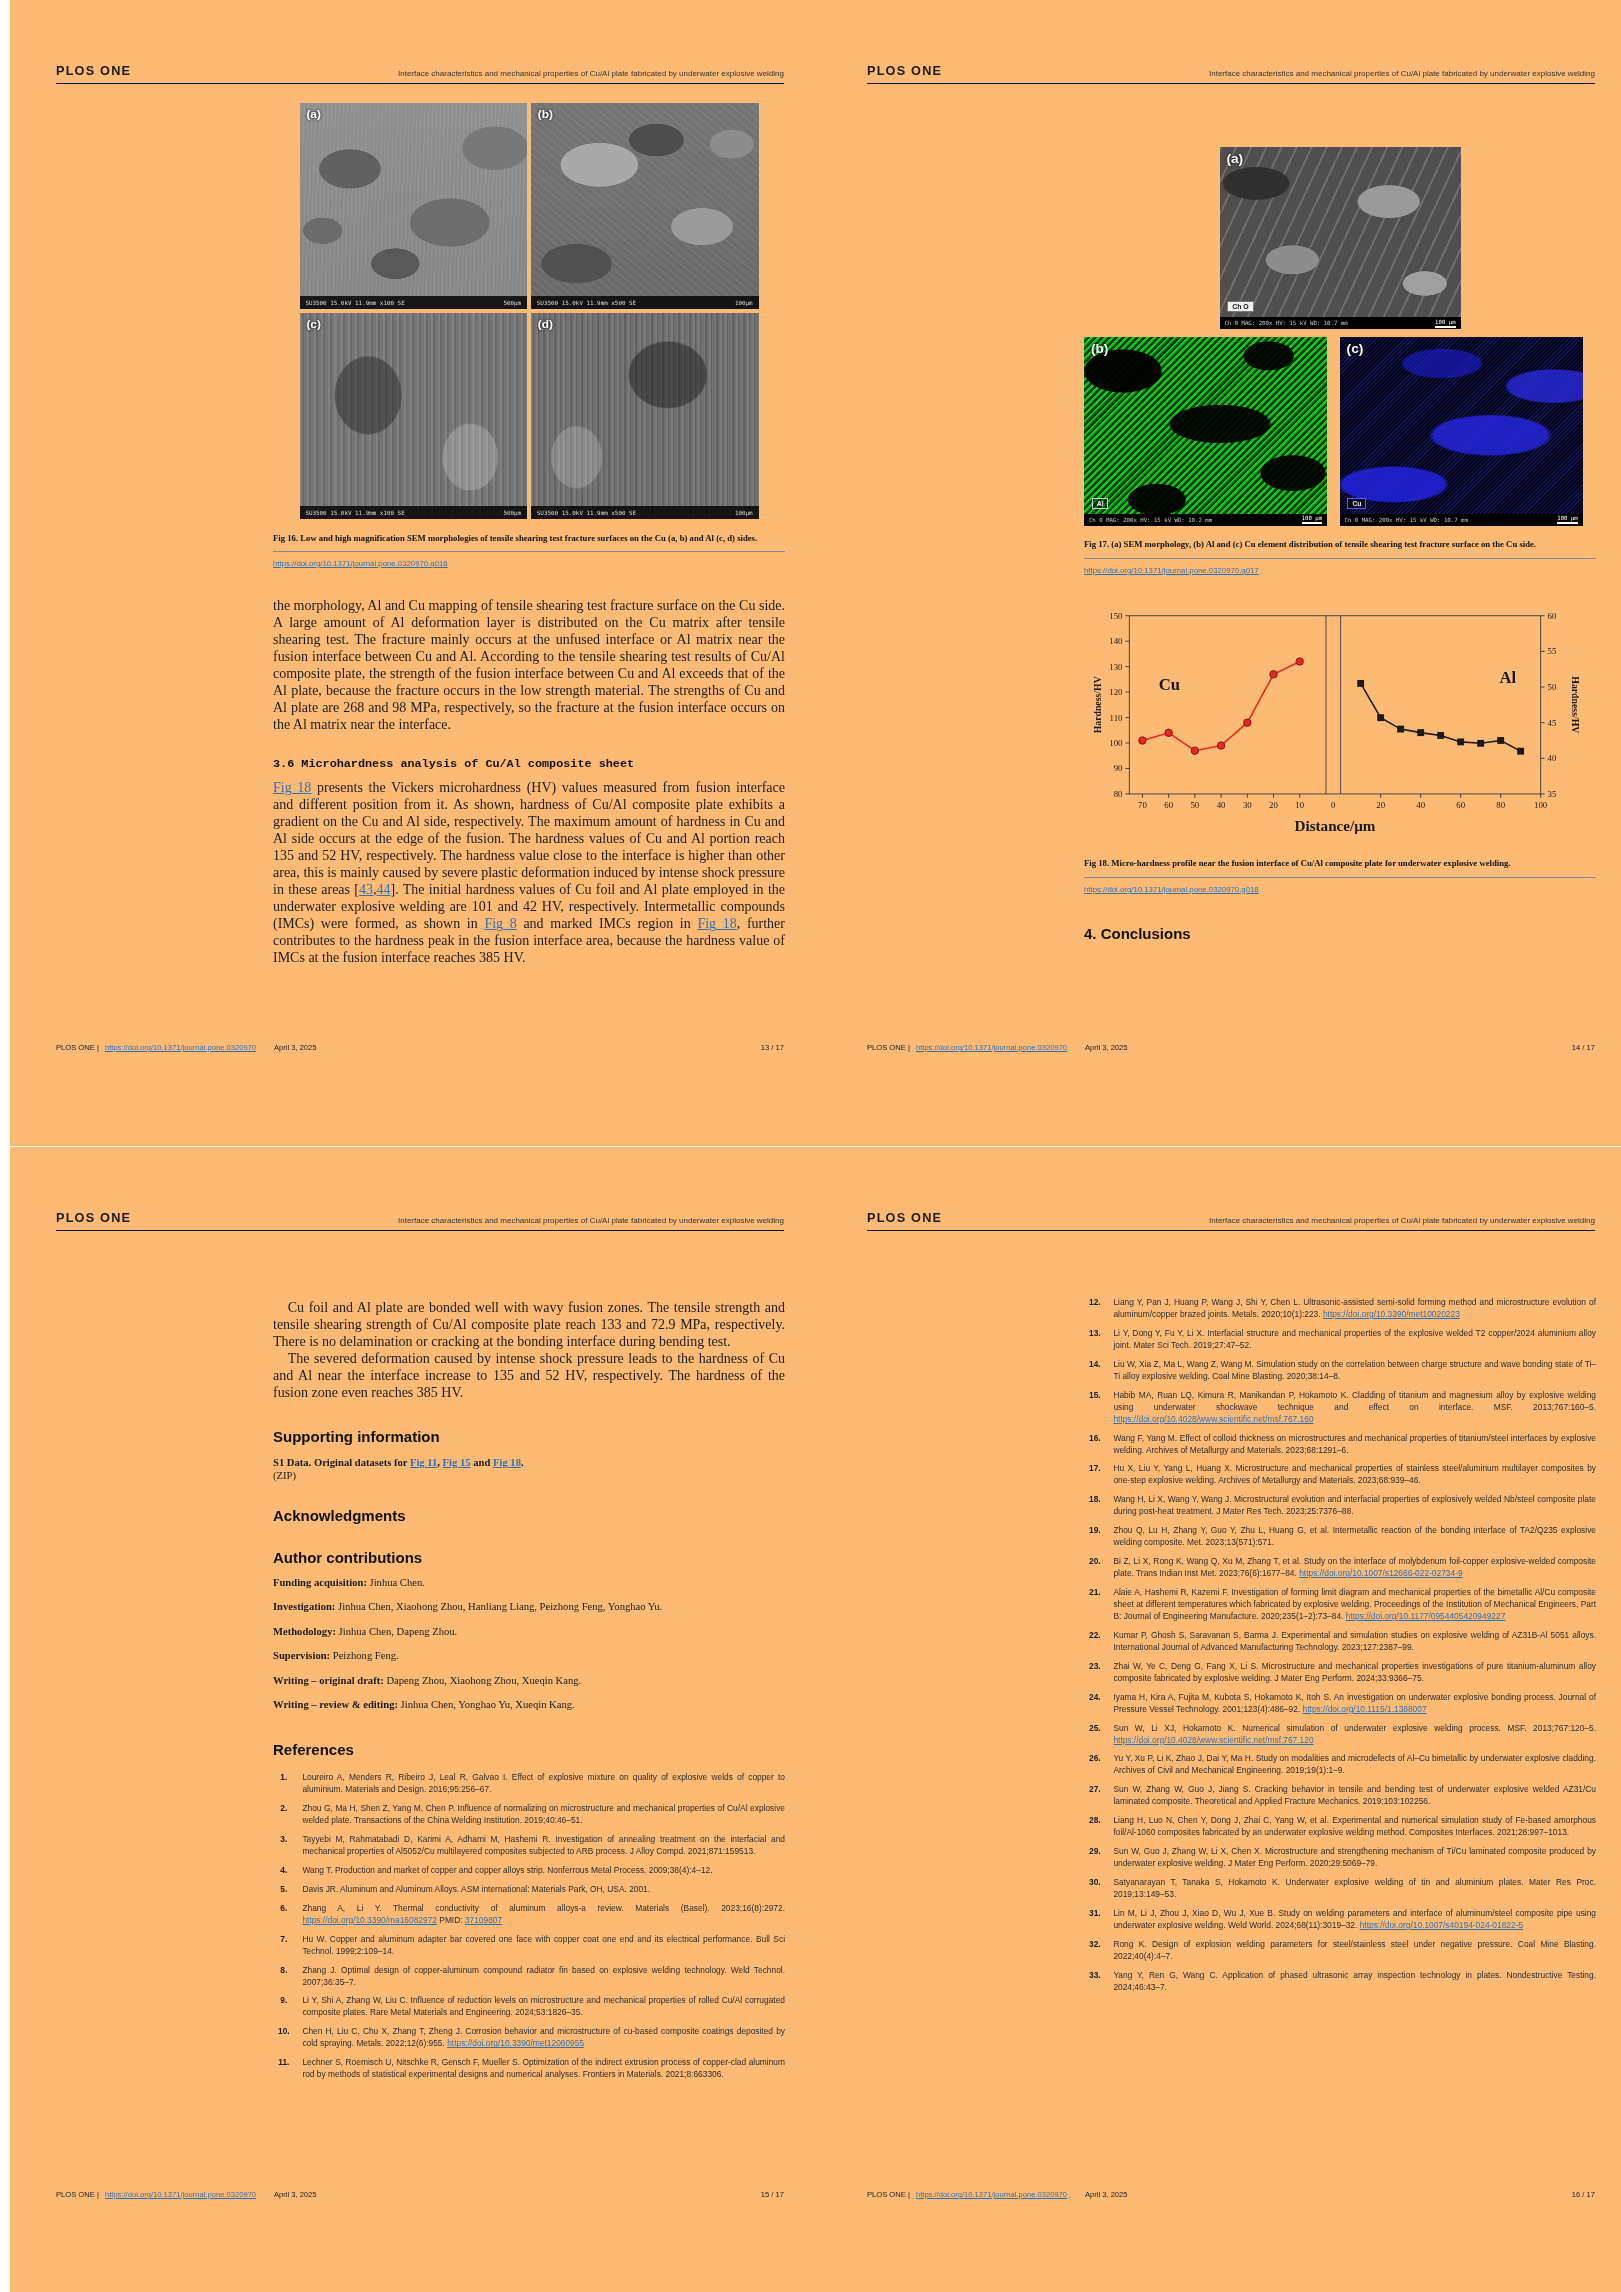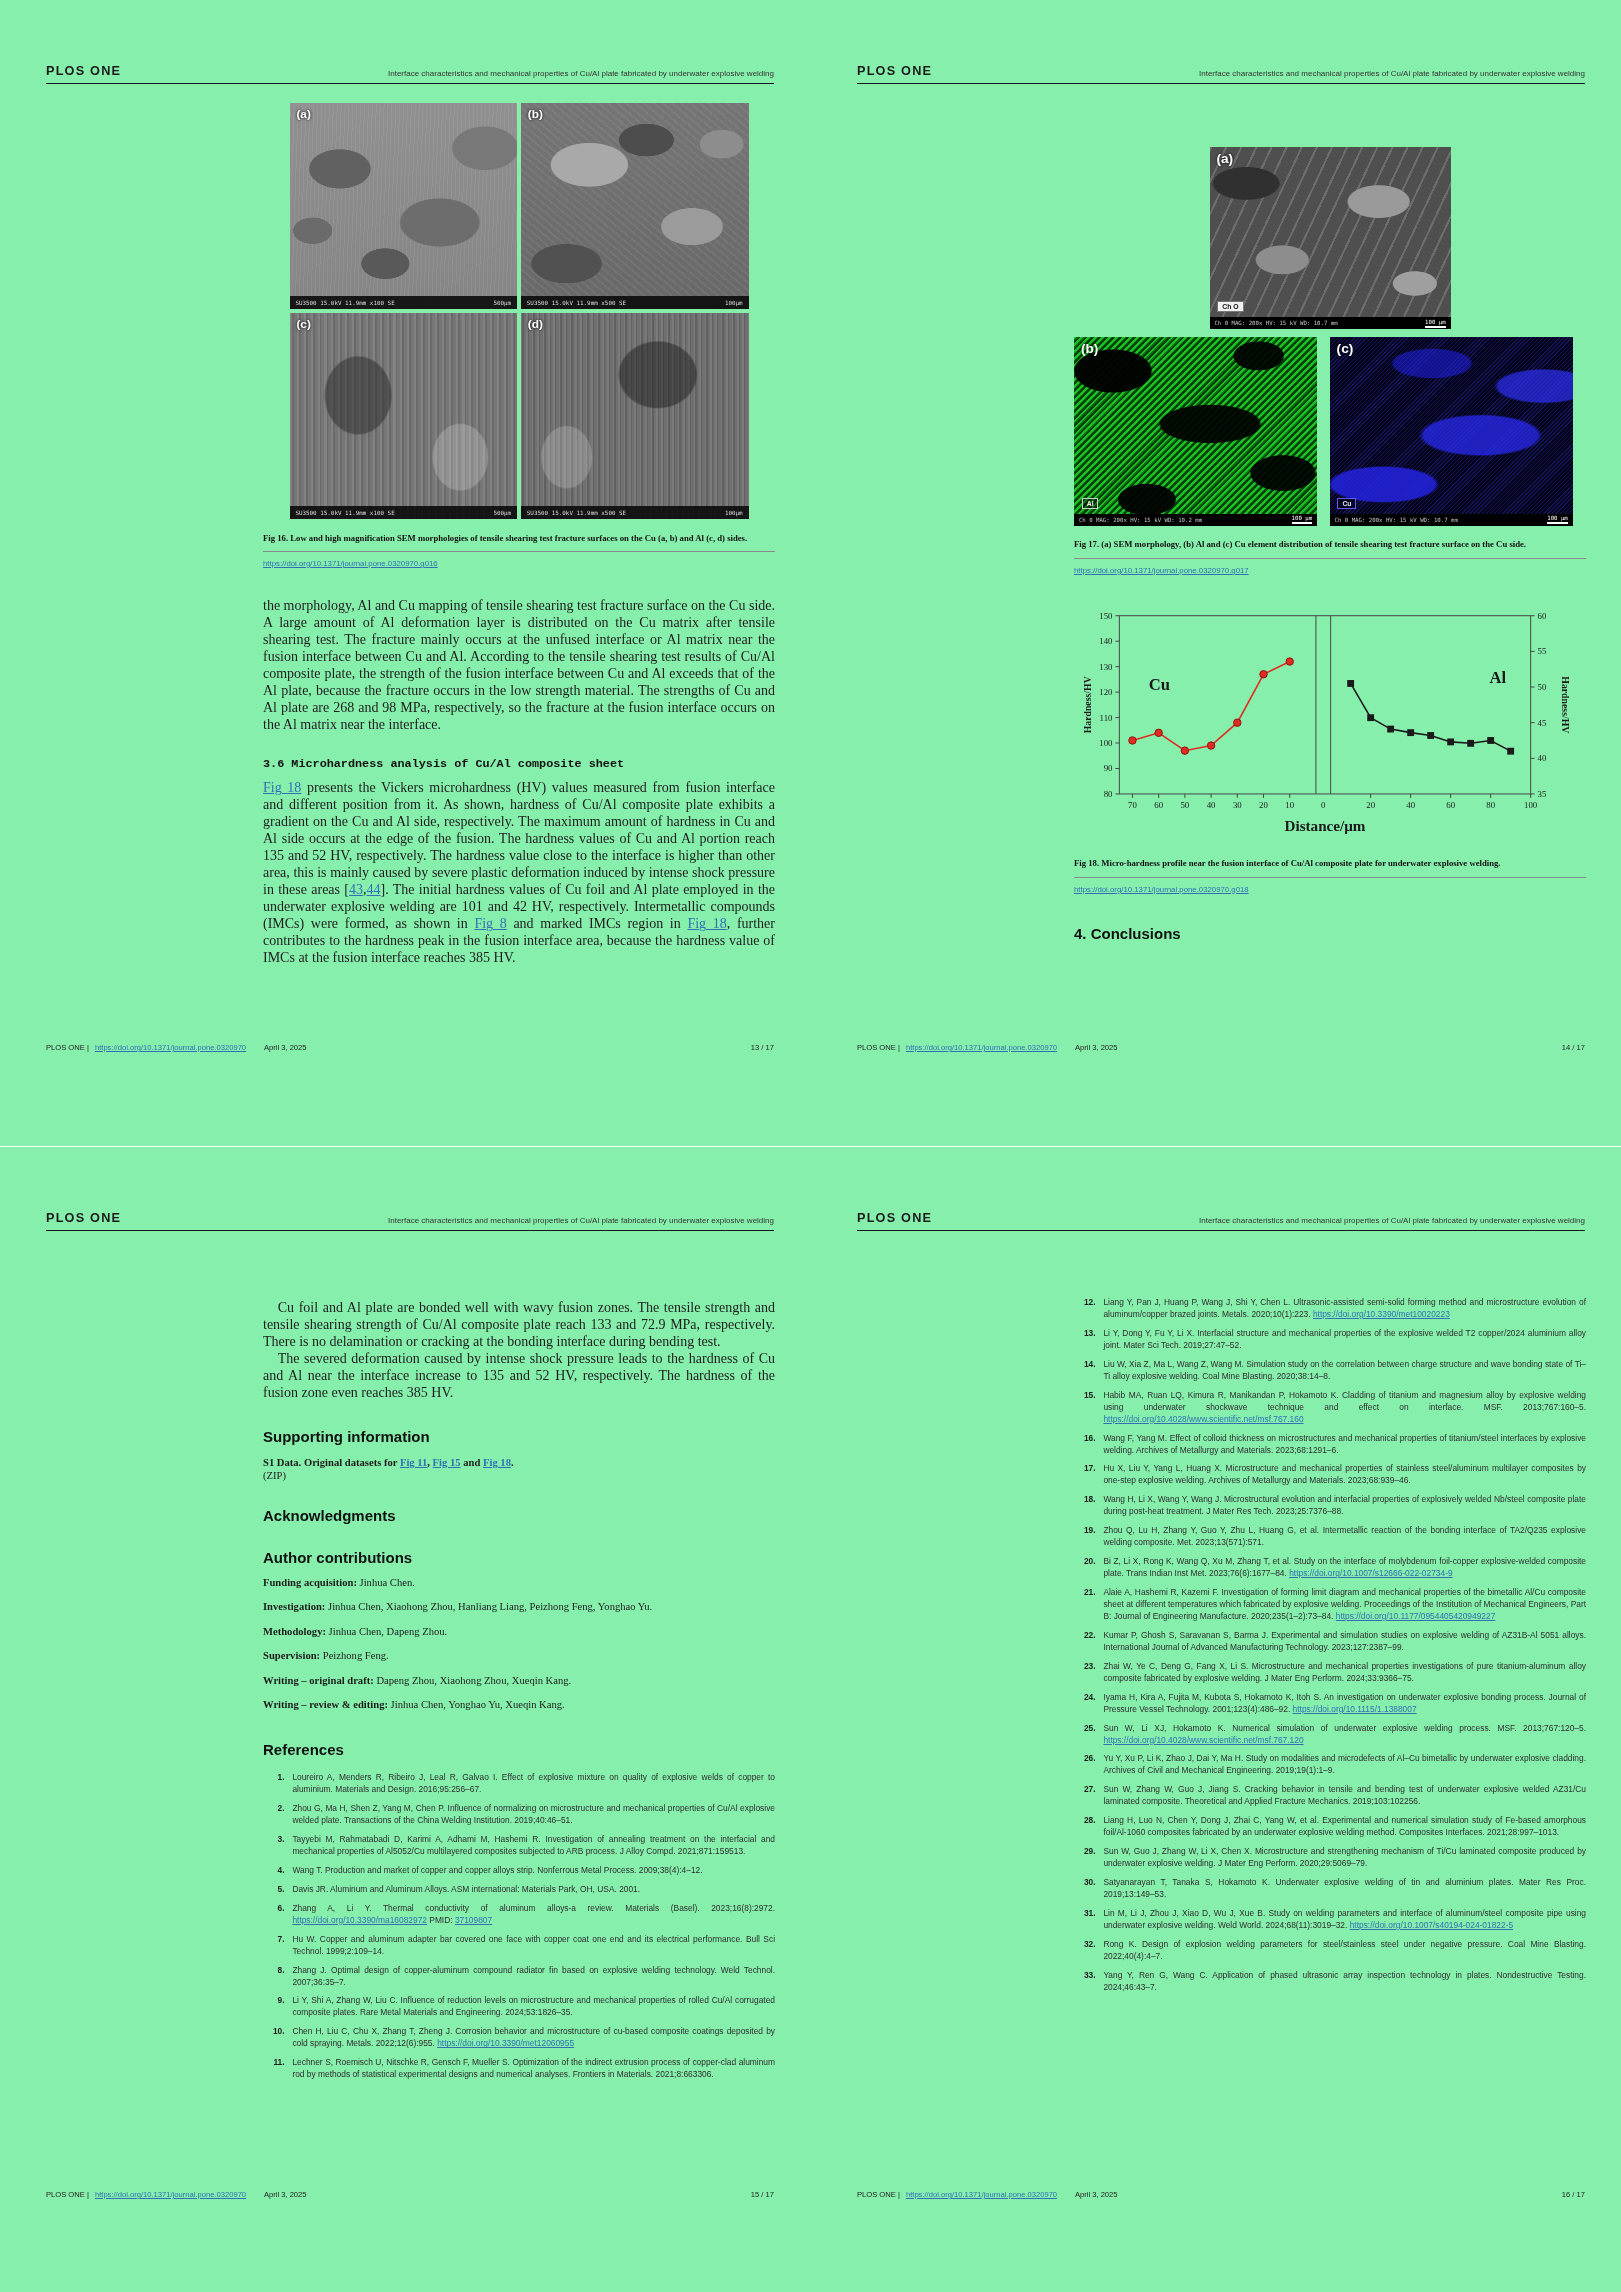--- a/index.html
+++ b/index.html
@@ -1,18 +1,18 @@
 <!DOCTYPE html>
 <html><head>
 <meta charset="utf-8">
 <style>
   html,body{margin:0;padding:0;background:#ffffff;}
   .sheet{position:relative;width:1621px;height:2293px;background:#fff;overflow:hidden;
          font-family:"Liberation Sans",sans-serif;color:#1c1c1c;}
-  .page{position:absolute;width:811px;height:1146px;background:#86efac;}
+  .page{position:absolute;width:811px;height:1146px;background:#fdba74;margin-left:10px;}
   #p13{left:0;top:0}#p14{left:811px;top:0}#p15{left:0;top:1147px}#p16{left:811px;top:1147px}
 
   .pg-header{position:absolute;left:46px;width:728px;top:57px;height:26.5px;
              border-bottom:1.4px solid #161616;display:flex;justify-content:space-between;
              align-items:flex-end;padding-bottom:4.9px;box-sizing:border-box;}
   .brand{font-size:12.7px;font-weight:700;letter-spacing:1.2px;color:#1b1b1b;}
   .runtitle{font-size:8px;color:#333;max-width:549px;text-align:right;}
 
   .pg-footer{position:absolute;left:46px;width:728px;bottom:94px;display:flex;
              justify-content:space-between;font-size:7.6px;color:#222;text-align:right;}
@@ -98,21 +98,21 @@
       text-align:justify;color:#1d1d1d;margin:0;}
   .indent{text-indent:14.7px;}
   .h1{font-size:15px;font-weight:700;color:#111;margin:0;}
   .h2{font-family:Liberation Mono, monospace;font-size:11.8px;font-weight:700;color:#111;margin:0;}
   .s1{font-family:"Liberation Serif",serif;font-size:10.6px;font-weight:700;margin:0;}
   .s1 .lnk{font-weight:700;}
   .zip{font-family:"Liberation Serif",serif;font-size:10.6px;margin:2px 0 0 0;}
   .contrib{font-family:"Liberation Serif",serif;font-size:10.6px;line-height:14.7px;margin-top:9.8px;}
   .refs{list-style:none;margin:13.7px 0 0 0;padding:0;font-size:8.4px;line-height:12px;color:#2d2d2d;}
   .refs li{display:flex;margin-bottom:6.9px;}
-  .refnum{width:21.6px;min-width:21.6px;text-align:right;margin-right:7.8px;font-weight:700;color:#1c1c1c;}
+  .refnum{width:21.6px;min-width:21.6px;text-align:center;margin-right:7.8px;font-weight:700;color:#1c1c1c;}
   .reftext{flex:1;text-align:justify;}
 
   
   .chart-wrap{margin-top:27.4px;margin-left:2px;width:498px;}
   .tick{font-family:"Liberation Serif",serif;font-size:9px;fill:#1a1a1a;}
   .pname{font-family:"Liberation Serif",serif;font-size:17px;font-weight:700;fill:#1a1a1a;}
   .alab{font-family:"Liberation Serif",serif;font-size:10px;font-weight:700;fill:#1a1a1a;}
   .xlab{font-family:"Liberation Serif",serif;font-size:15.5px;font-weight:700;fill:#1a1a1a;}
 </style>
 </head>

